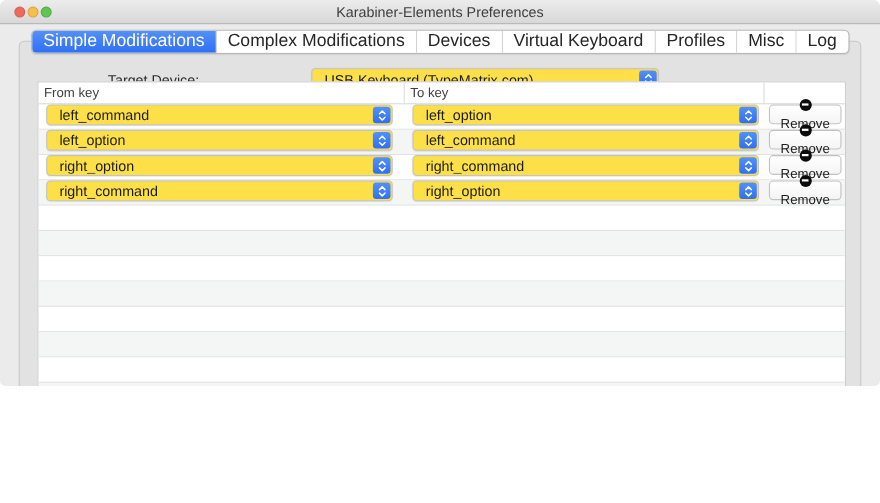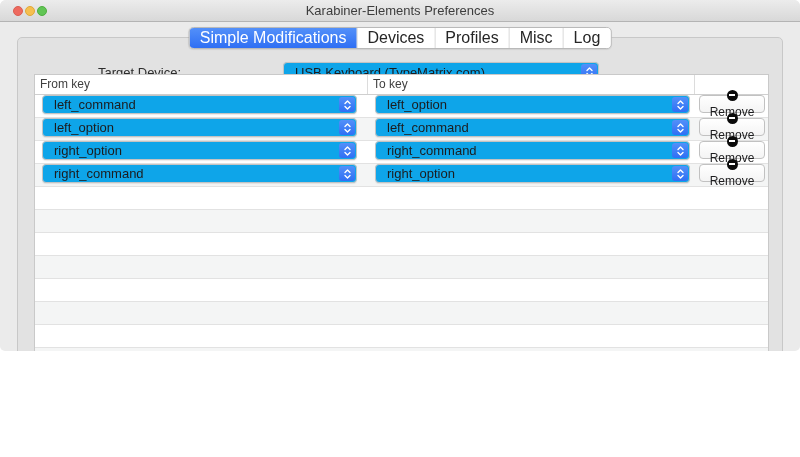--- a/index.html
+++ b/index.html
@@ -29,21 +29,21 @@
   
   .panel{position:absolute;left:17px;top:37px;width:766px;height:403px;background:#e2e2e2;
     border:1px solid #c8c8c8;border-radius:5px;z-index:1;}
 
   
   .target-label{position:absolute;left:80px;top:25px;width:181px;text-align:left;
     font-size:13px;color:#2c2c2c;line-height:20px;}
   .target-select{left:265px;top:24px;width:316px;height:20px;position:absolute;}
 
   
-  .kselect{position:relative;background:#0ea5e9;border:1px solid #c3c3c3;border-radius:4px;
+  .kselect{position:relative;background:#fde047;border:1px solid #c3c3c3;border-radius:4px;
     box-shadow:0 0.5px 1px rgba(0,0,0,.08);display:flex;align-items:center;cursor:default;}
   .ksel-text{font-size:13px;color:#1c1c1e;padding-left:11px;white-space:nowrap;overflow:hidden;}
   .stepper{position:absolute;top:1px;right:1px;bottom:1px;width:16px;border-radius:3px;
     background:linear-gradient(180deg,var(--accent-light,#5591f9),var(--accent,#2c6cf3));
     display:flex;align-items:center;justify-content:center;}
 
   
   .ktable{position:absolute;left:16px;top:36px;width:735px;height:311px;background:#fff;
     border:1px solid #c9c9c9;overflow:hidden;}
   .thead{display:flex;height:20px;border-bottom:1px solid #cfcfcf;background:#fff;}
@@ -240,19 +240,21 @@
 
     <button class="add-btn">
       <span class="circle-icon plus"></span>
       <span>Add item</span>
     </button>
 
   </div>
 
   <div class="tab-bar" id="tab-bar">
       <div class="tab selected"><span>Simple Modifications</span></div>
+      <div class="tab"><span>Complex Modifications</span></div>
       <div class="tab"><span>Devices</span></div>
+      <div class="tab"><span>Virtual Keyboard</span></div>
       <div class="tab"><span>Profiles</span></div>
       <div class="tab"><span>Misc</span></div>
       <div class="tab"><span>Log</span></div>
     </div>
 
 </div>
 
 </body></html>

